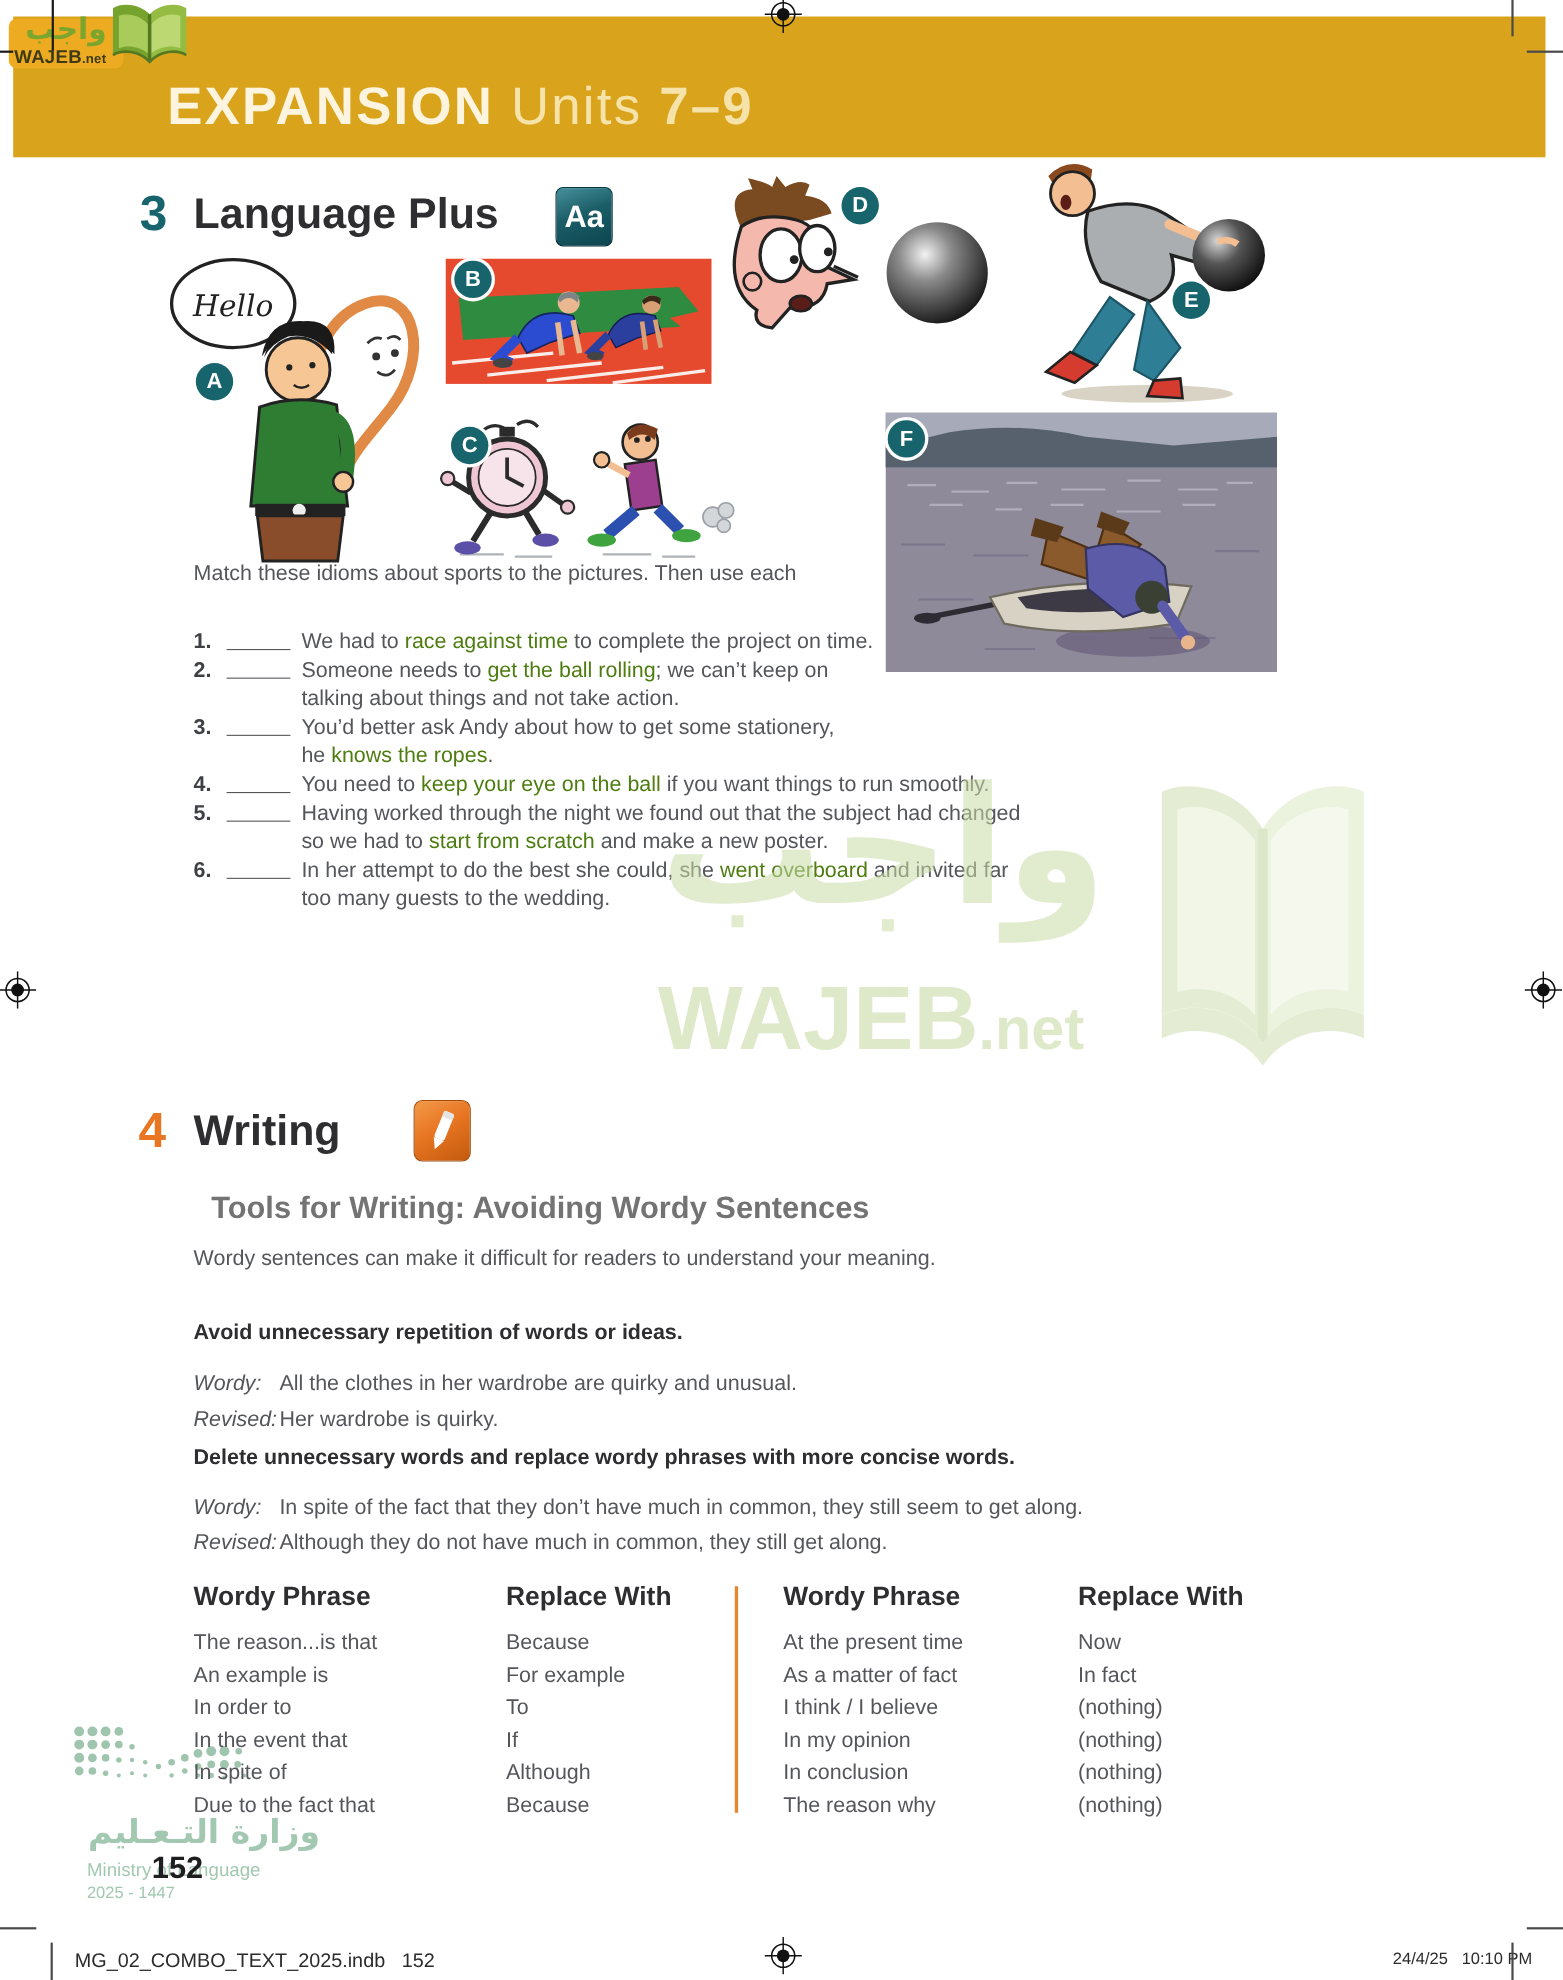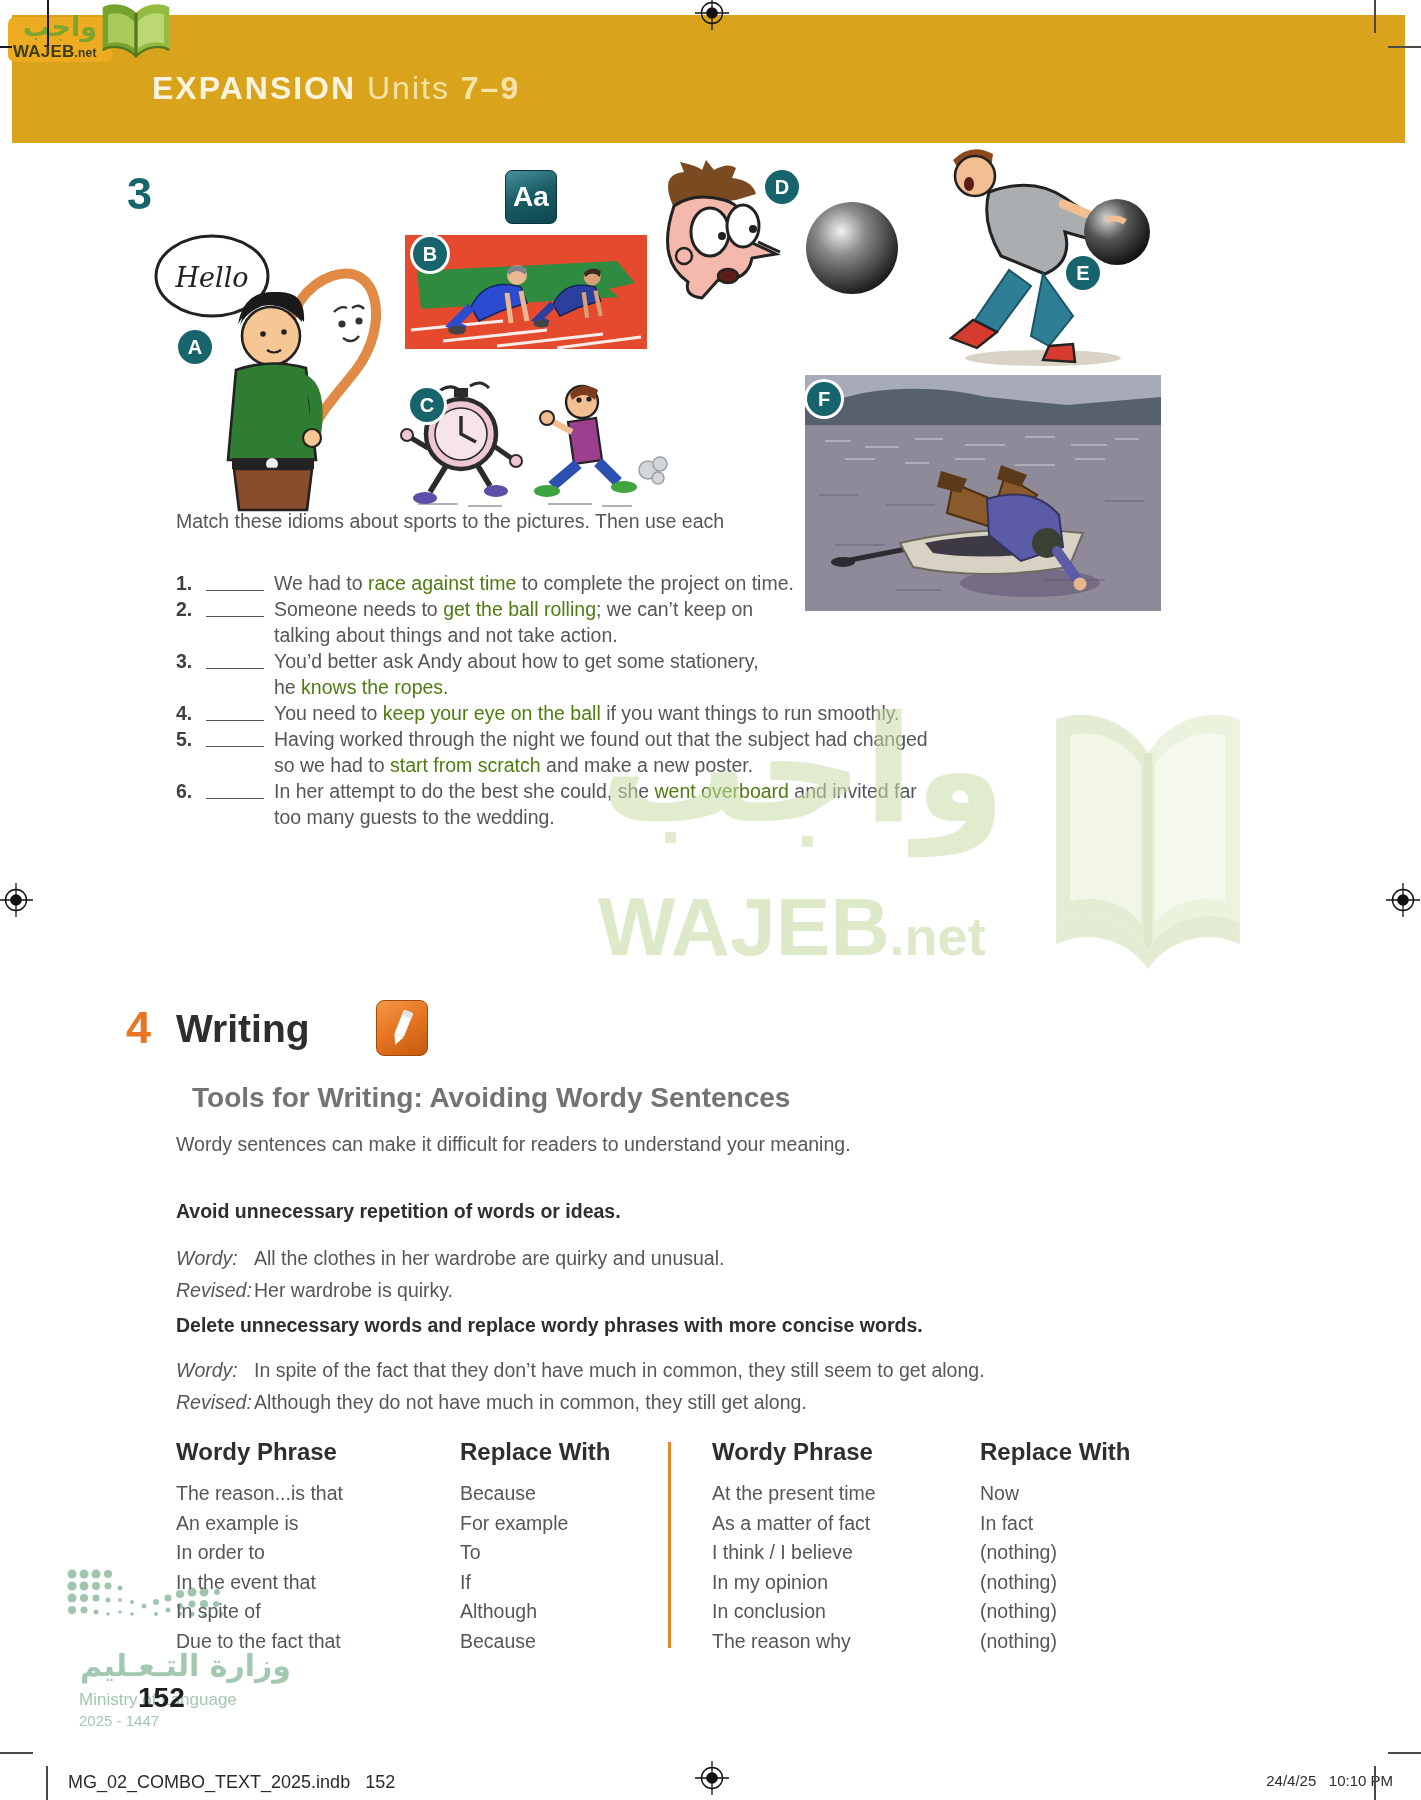--- a/index.html
+++ b/index.html
@@ -11,21 +11,21 @@
   .cropline{background:#4a4a4a;z-index:9;}
   
   .logo-rect{left:8px;top:17px;width:104px;height:45px;background:#EDAB21;border-radius:7px;z-index:2;}
   .logo-ar{left:14px;top:12px;width:92px;text-align:center;font-family:"DejaVu Sans",sans-serif;
            font-weight:bold;font-size:27px;color:#7CA52E;z-index:3;line-height:30px;}
   .logo-latin{left:13px;top:42px;font-weight:bold;font-size:17px;color:#3E3A16;z-index:3;letter-spacing:0.2px;}
   .logo-latin .net{font-size:12px;}
   .logo-book{left:96px;top:2px;z-index:3;}
   
   .banner{left:12px;top:15px;width:1393px;height:128px;background:#D9A41C;z-index:1;}
-  .banner-title{left:152px;top:70px;font-size:32px;letter-spacing:2px;z-index:2;white-space:nowrap;}
+  .banner-title{left:152px;top:70px;font-size:48px;letter-spacing:2px;z-index:2;white-space:nowrap;}
   .bt-main{color:#FCF4DE;font-weight:bold;}
   .bt-units{color:#F6E3A9;font-weight:300;}
   .bt-range{color:#F6E3A9;font-weight:bold;}
   
   .sec-num{font-size:45px;font-weight:bold;}
   .sec-num.teal{color:#17646D;}
   .sec-num.orange{color:#E87623;}
   .sec-title{font-size:39px;font-weight:bold;color:#2E2E30;}
   .aa-icon{left:505px;top:170px;width:50px;height:52px;border-radius:7px;
            background:linear-gradient(160deg,#46909B 0%,#1B5E68 45%,#0D454F 100%);
@@ -129,20 +129,21 @@
   <svg class="abs logo-book" width="80" height="62" viewBox="0 0 100 80">
     <path d="M50 14 C38 2 18 0 7 7 L7 62 C18 55 38 57 50 70 Z" fill="#76A32D"></path>
     <path d="M50 14 C62 2 82 0 93 7 L93 62 C82 55 62 57 50 70 Z" fill="#94BC42"></path>
     <path d="M14 16 C26 12 40 16 48 26 L48 60 C38 52 24 50 14 54 Z" fill="#A9CB5C"></path>
     <path d="M86 16 C74 12 60 16 52 26 L52 60 C62 52 76 50 86 54 Z" fill="#BBD873"></path>
     <path d="M50 14 L50 70" stroke="#55771F" stroke-width="4"></path>
     <path d="M7 62 C18 55 38 57 50 70 C62 57 82 55 93 62" fill="none" stroke="#55771F" stroke-width="3"></path>
   </svg>
 
   <div class="abs sec-num teal" style="left:127px;top:168px;">3</div>
+  <div class="abs sec-title" style="left:176px;top:173px;">Language Plus</div>
   <div class="abs aa-icon">Aa</div>
 
   <svg class="abs" style="left:150px;top:228px;" width="262" height="284" viewBox="0 0 262 284">
     <path d="M152 200 C118 150 130 66 182 48 C230 32 240 98 206 142 C188 166 166 186 160 212" fill="none" stroke="#E08A45" stroke-width="10" stroke-linecap="round"></path>
     <path d="M160 212 C152 244 124 262 92 268" fill="none" stroke="#E08A45" stroke-width="9" stroke-linecap="round"></path>
     <circle cx="192" cy="96" r="3.6" fill="#333"></circle>
       <circle cx="209" cy="93" r="3.6" fill="#333"></circle>
     <path d="M193 110 q9 7 16 -2" stroke="#333" stroke-width="2.4" fill="none"></path>
     <path d="M184 84 q7 -7 13 -4 M202 80 q7 -5 12 1" stroke="#333" stroke-width="2.4" fill="none"></path>
     <ellipse cx="62" cy="48" rx="56" ry="40" fill="#fff" stroke="#222" stroke-width="3"></ellipse>

